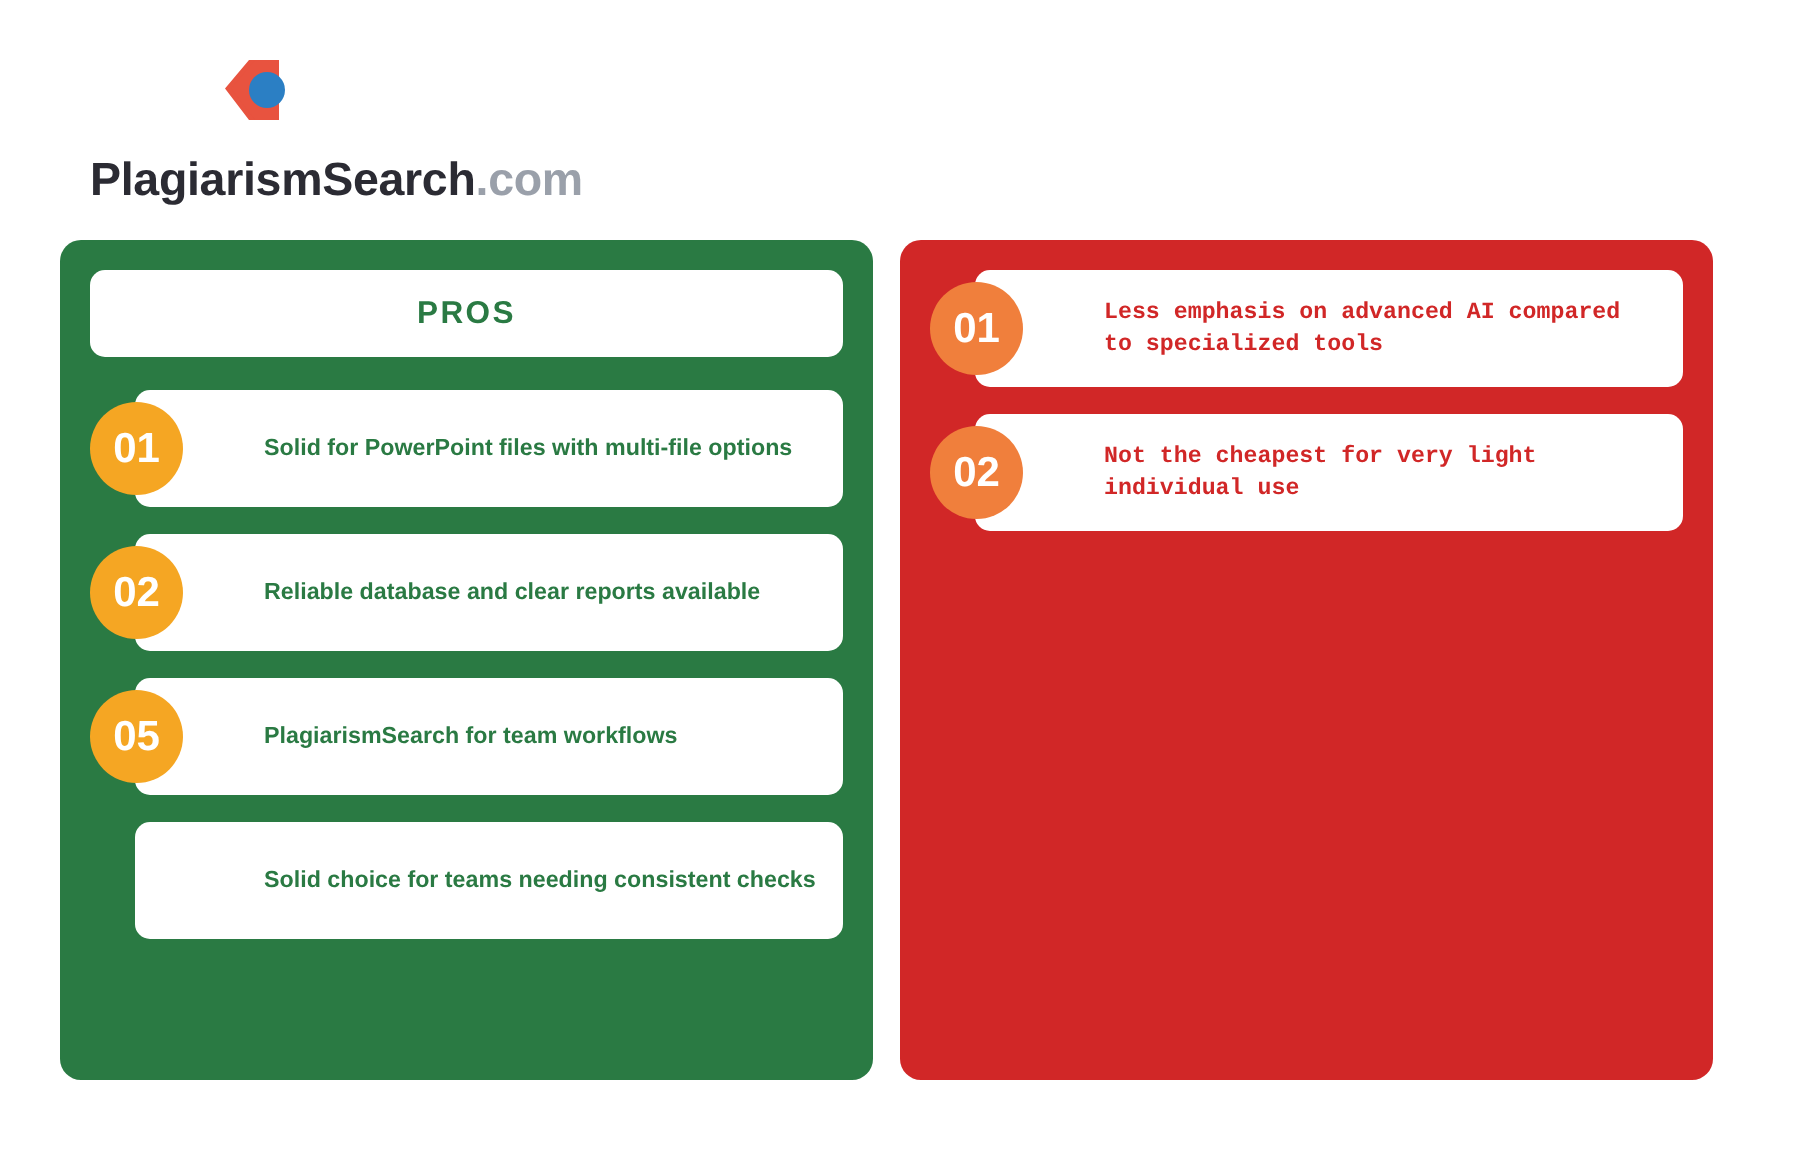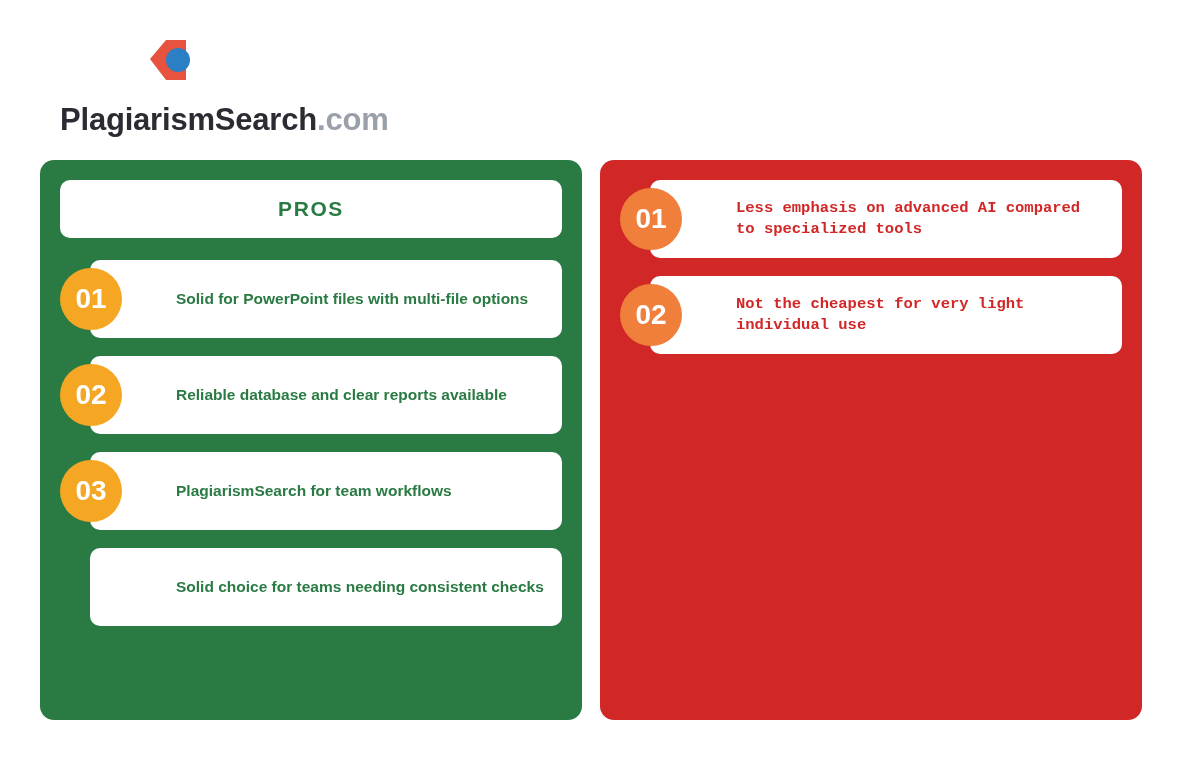--- a/index.html
+++ b/index.html
@@ -153,21 +153,21 @@
       </div>
 
       <div class="item">
         <div class="badge">02</div>
         <div class="item-card">
           <span class="item-text">Reliable database and clear reports available</span>
         </div>
       </div>
 
       <div class="item">
-        <div class="badge">03</div>
+        <div class="badge">05</div>
         <div class="item-card">
           <span class="item-text">PlagiarismSearch for team workflows</span>
         </div>
       </div>
 
       <div class="item">
         <div class="item-card">
           <span class="item-text">Solid choice for teams needing consistent checks</span>
         </div>
       </div>

